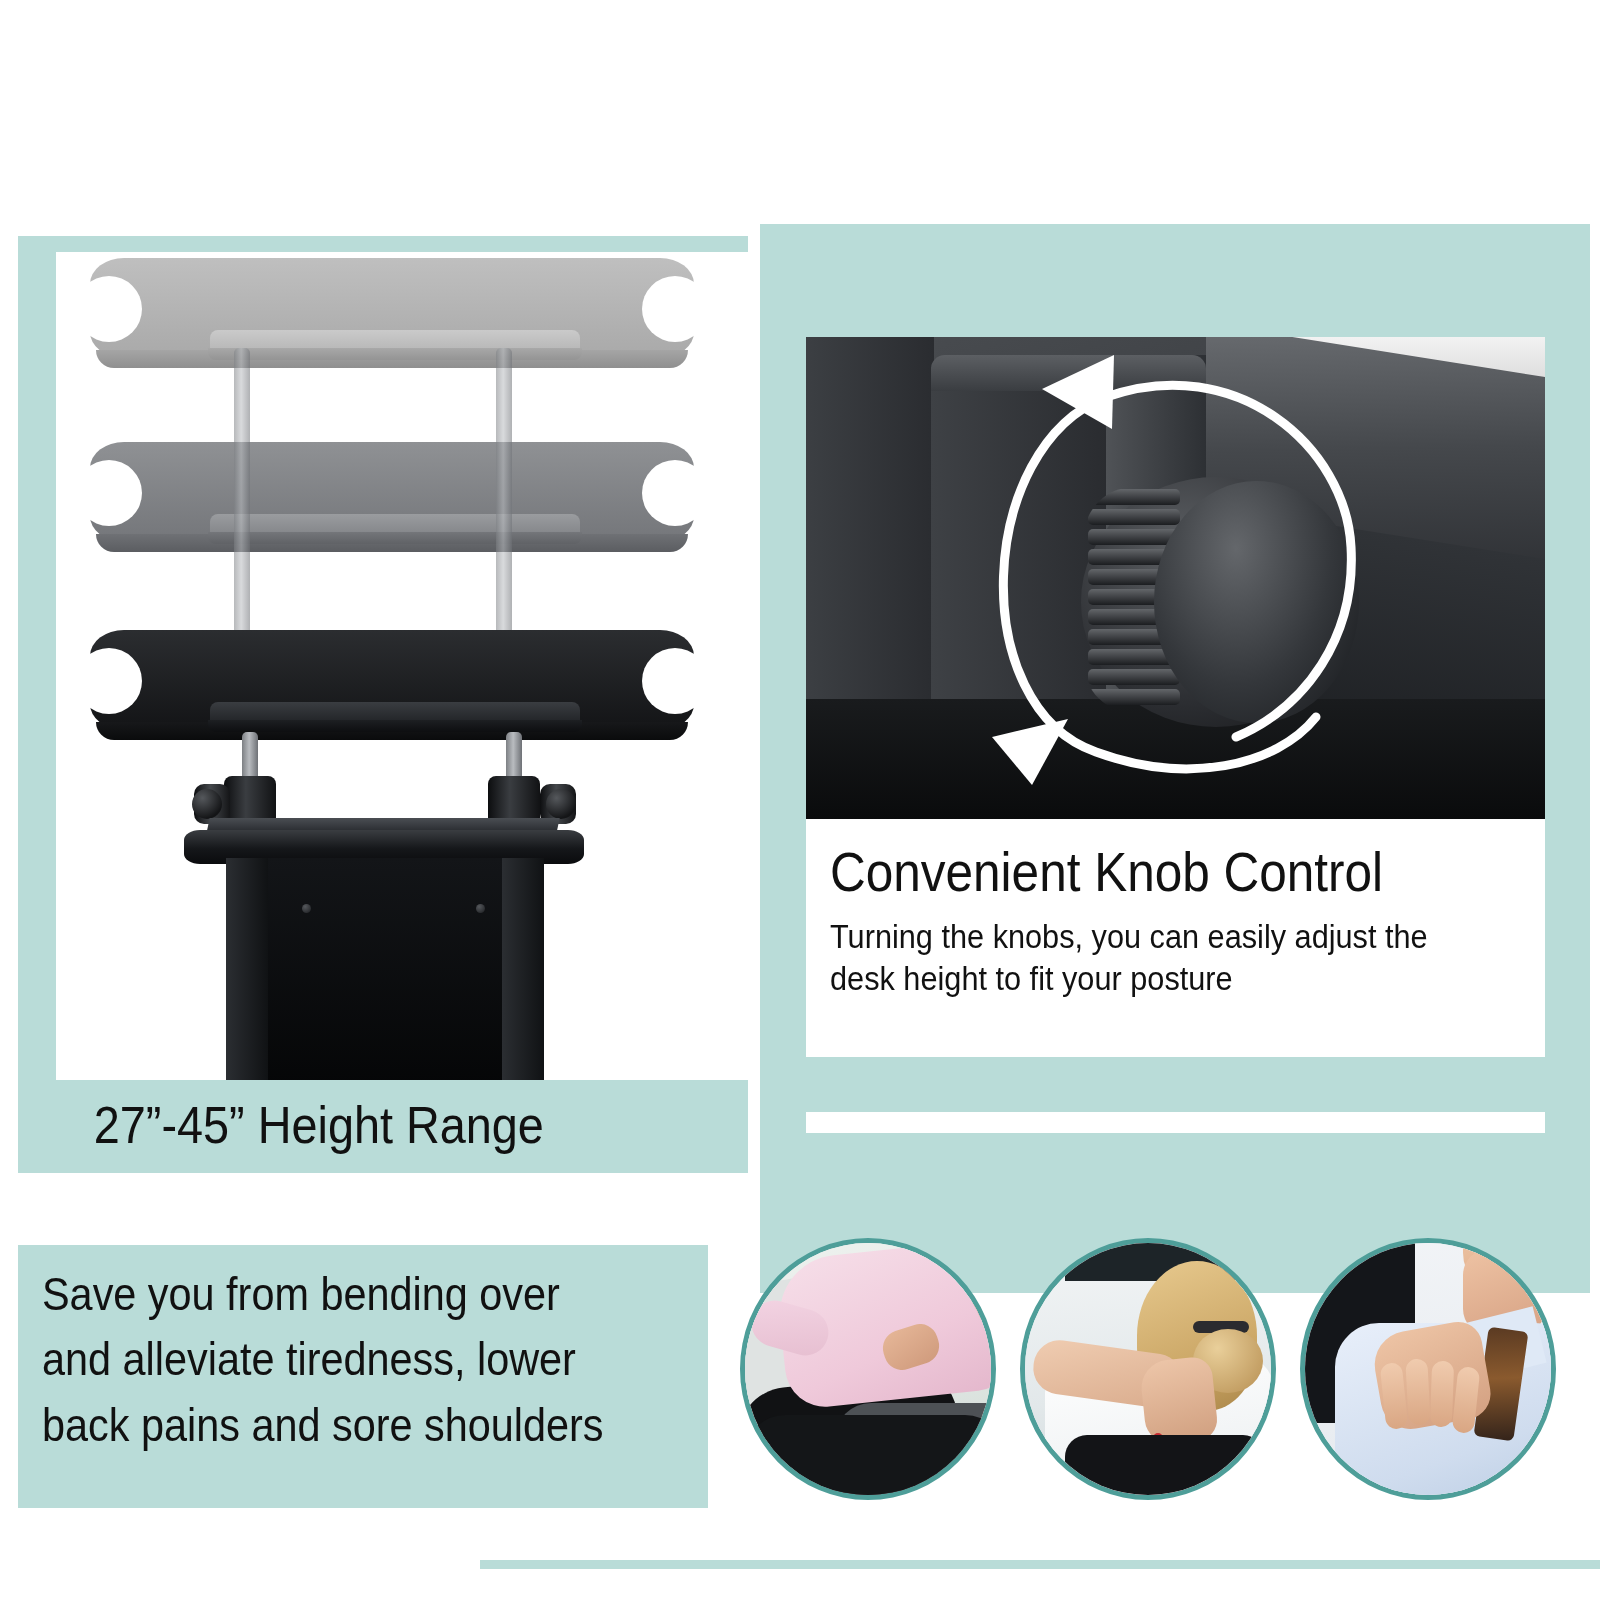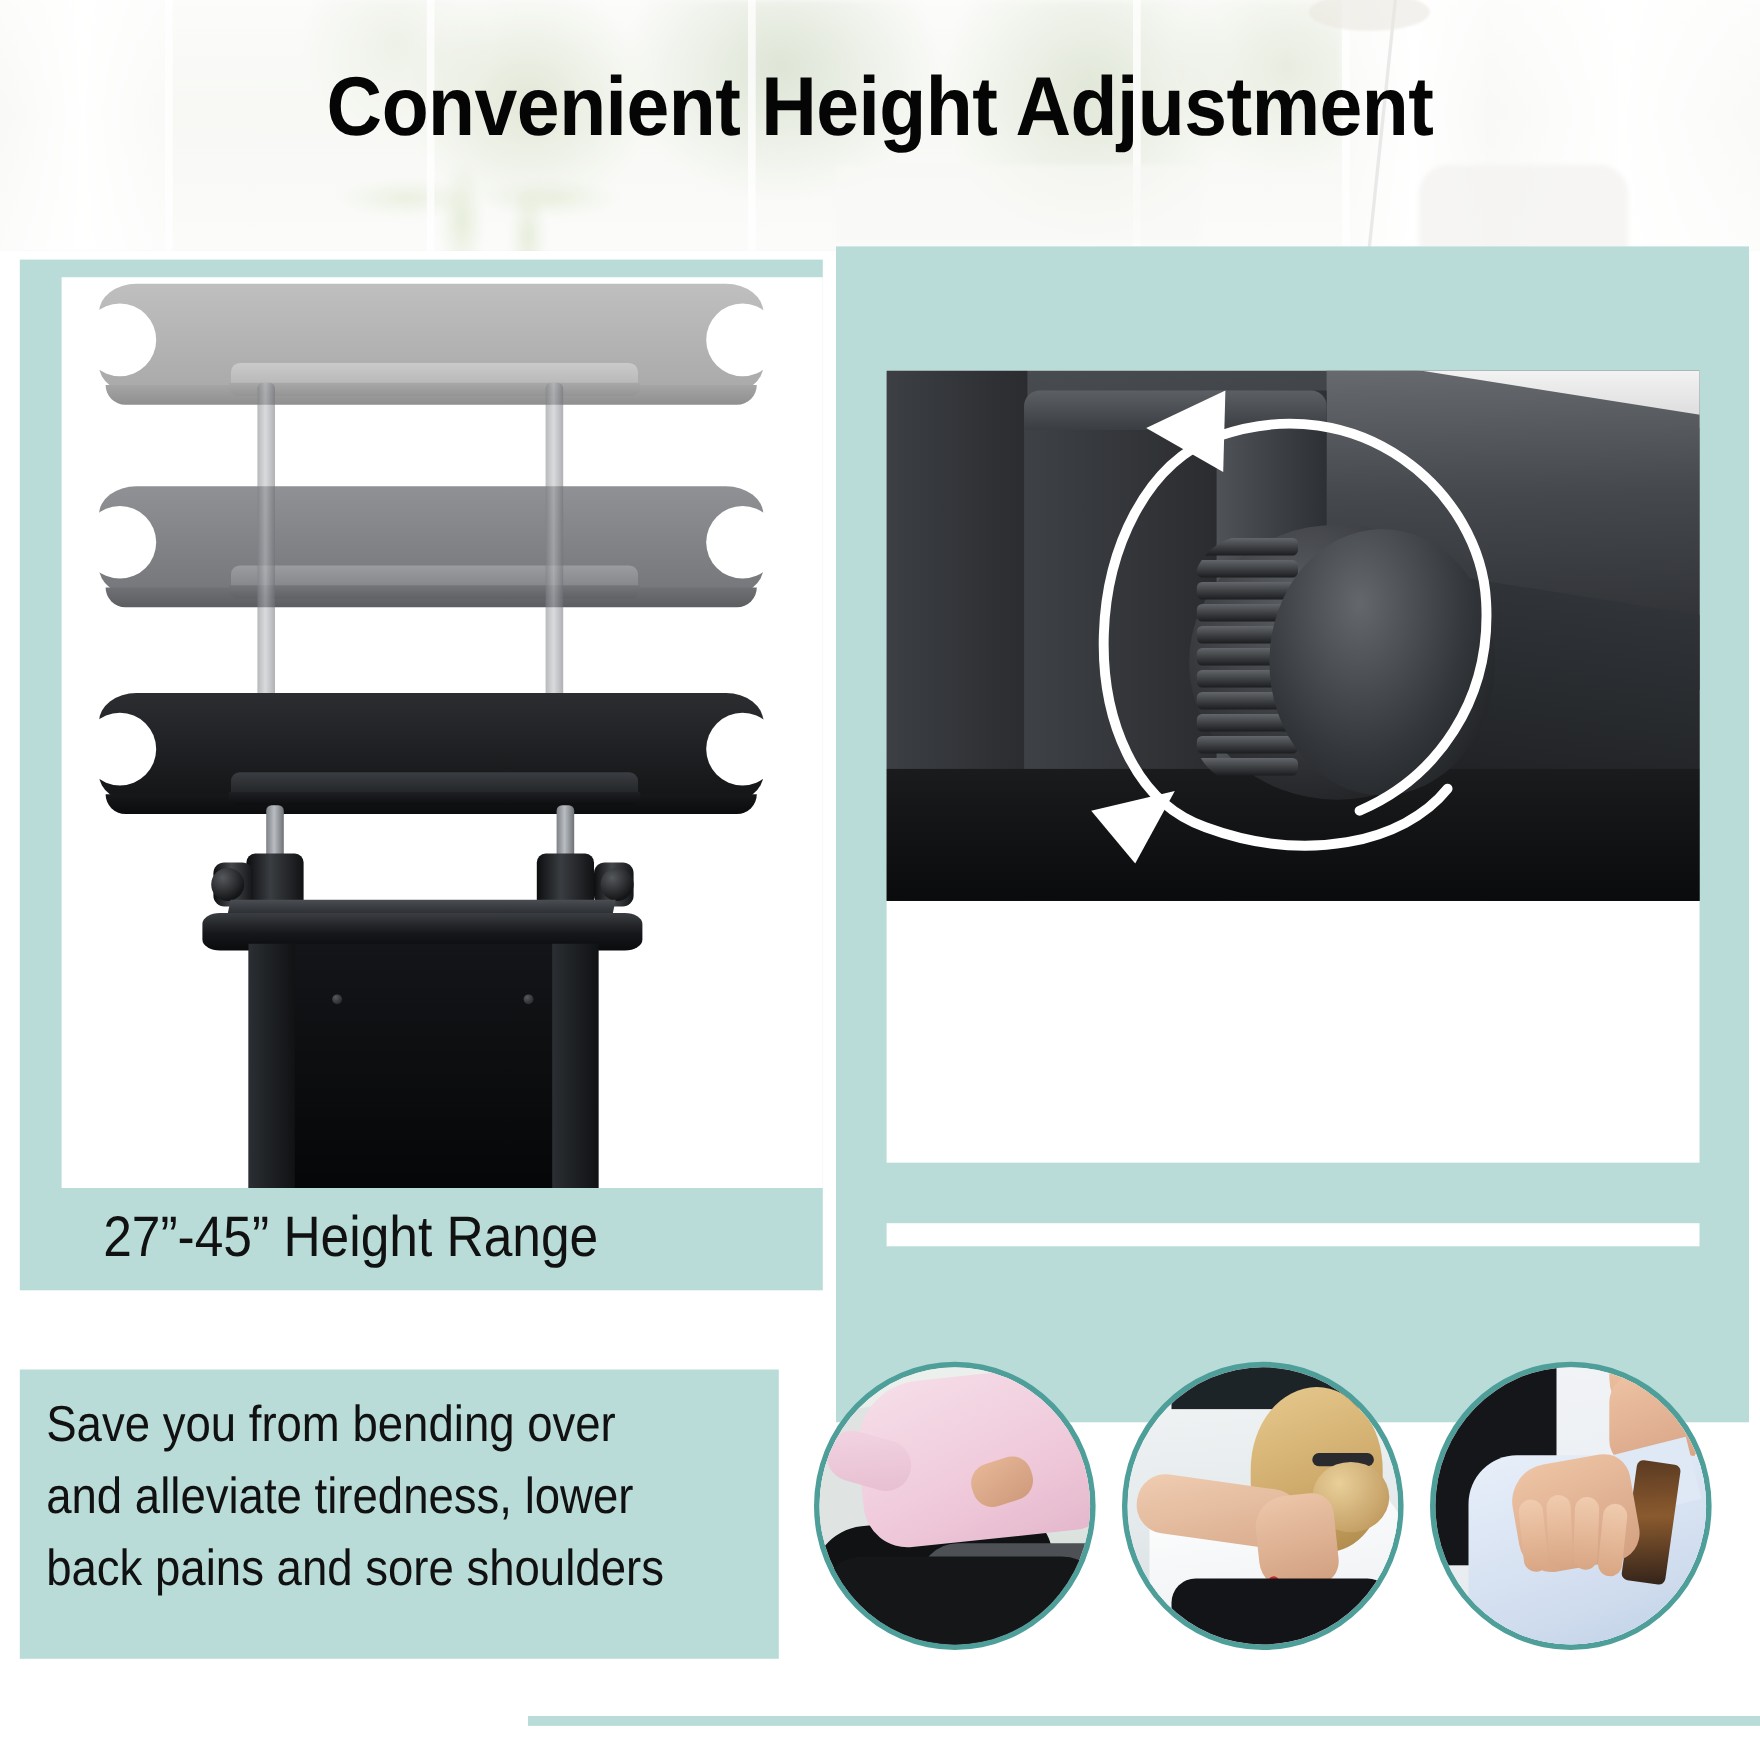--- a/index.html
+++ b/index.html
@@ -199,41 +199,20 @@
   .p3-finger{position:absolute;width:22px;height:66px;border-radius:11px;
     background:linear-gradient(180deg,#f0cbae,#d9a683);}
 
   .bottom-bar{position:absolute;left:480px;top:1560px;width:1120px;height:9px;background:#b9dcd8;}
 </style>
 </head>
 <body>
 
 <div class="page">
 
-  <div class="hero">
-    <div class="hero-photo">
-      <div class="hp-sky"></div>
-      <div class="hp-green"></div>
-      <div class="hp-plant"></div>
-      <div class="hp-mullion" style="left:150px;"></div>
-      <div class="hp-mullion" style="left:388px;"></div>
-      <div class="hp-mullion" style="left:680px;"></div>
-      <div class="hp-mullion" style="left:1030px;"></div>
-      <div class="hp-mullion" style="left:1220px;"></div>
-      <div class="hp-curtain" style="left:0;width:150px;"></div>
-      <div class="hp-curtain" style="left:1220px;width:130px;"></div>
-      <div class="hp-curtain" style="left:1350px;width:250px;"></div>
-      <div class="hp-floorlamp"></div>
-      <div class="hp-lampshade"></div>
-      <div class="hp-chair"></div>
-      <div class="hp-table"></div>
-      <div class="hp-wash"></div>
-    </div>
-    <div class="hero-title">Convenient Height Adjustment</div>
-  </div>
 
   <div class="left-panel"></div>
   <div class="left-white"></div>
 
   <div class="desk">
 
     <div class="top-assy" style="left:34px;top:6px;">
       <div class="slab">
         <div class="face" style="background:linear-gradient(180deg,#bfbfbf,#a9a9a9);"></div>
         <div class="notchL" style="background:#ffffff;"></div>
@@ -321,20 +300,24 @@
     <div class="kp-knobcap"></div>
 
     <svg class="arrow-svg" viewBox="0 0 739 482">
       <path d="M300 60 C 170 110, 160 370, 290 415 C 380 448, 470 430, 510 380" fill="none" stroke="#ffffff" stroke-width="9" stroke-linecap="round"></path>
       <path d="M300 60 C 430 14, 540 110, 545 210 C 550 300, 500 370, 430 400" fill="none" stroke="#ffffff" stroke-width="9" stroke-linecap="round"></path>
       <polygon points="308,18 236,52 306,92" fill="#ffffff"></polygon>
       <polygon points="186,400 262,382 226,448" fill="#ffffff"></polygon>
     </svg>
   </div>
 
+  <div class="knob-text">
+    <div class="knob-h">Convenient Knob Control</div>
+    <div class="knob-p">Turning the knobs, you can easily adjust the desk height to fit your posture</div>
+  </div>
   <div class="white-stripe"></div>
 
   <div class="bottom-box"></div>
   <div class="bottom-text">Save you from bending over and alleviate tiredness, lower back pains and sore shoulders</div>
 
   <div class="ovals">
 
     <div class="oval o1">
       <div class="ph">
         <div class="p1-bg"></div>

